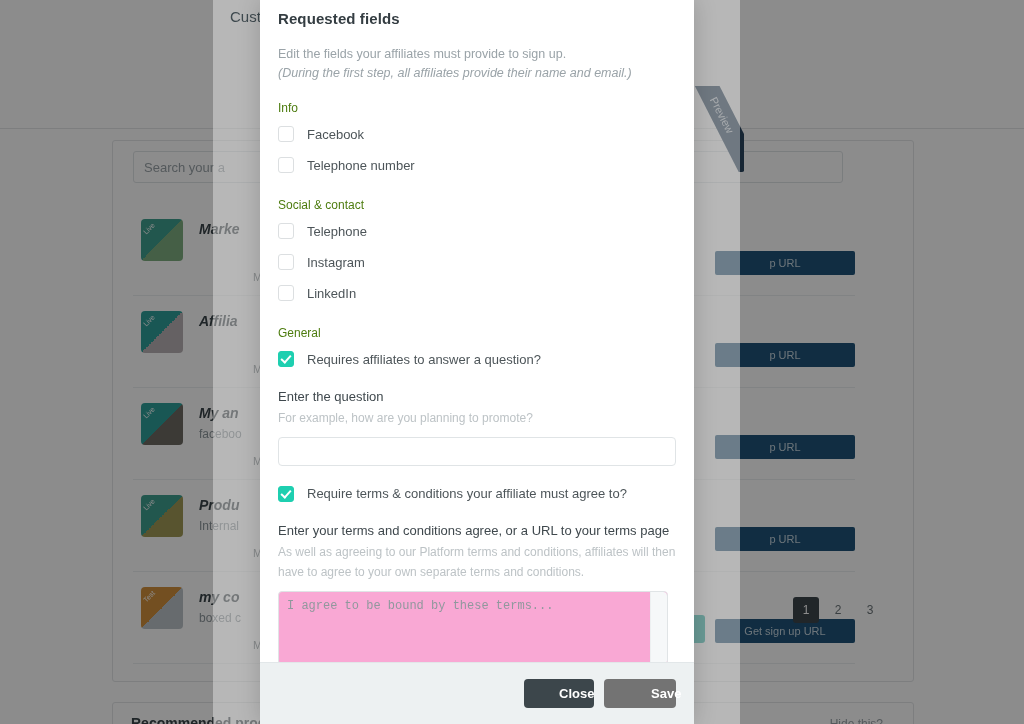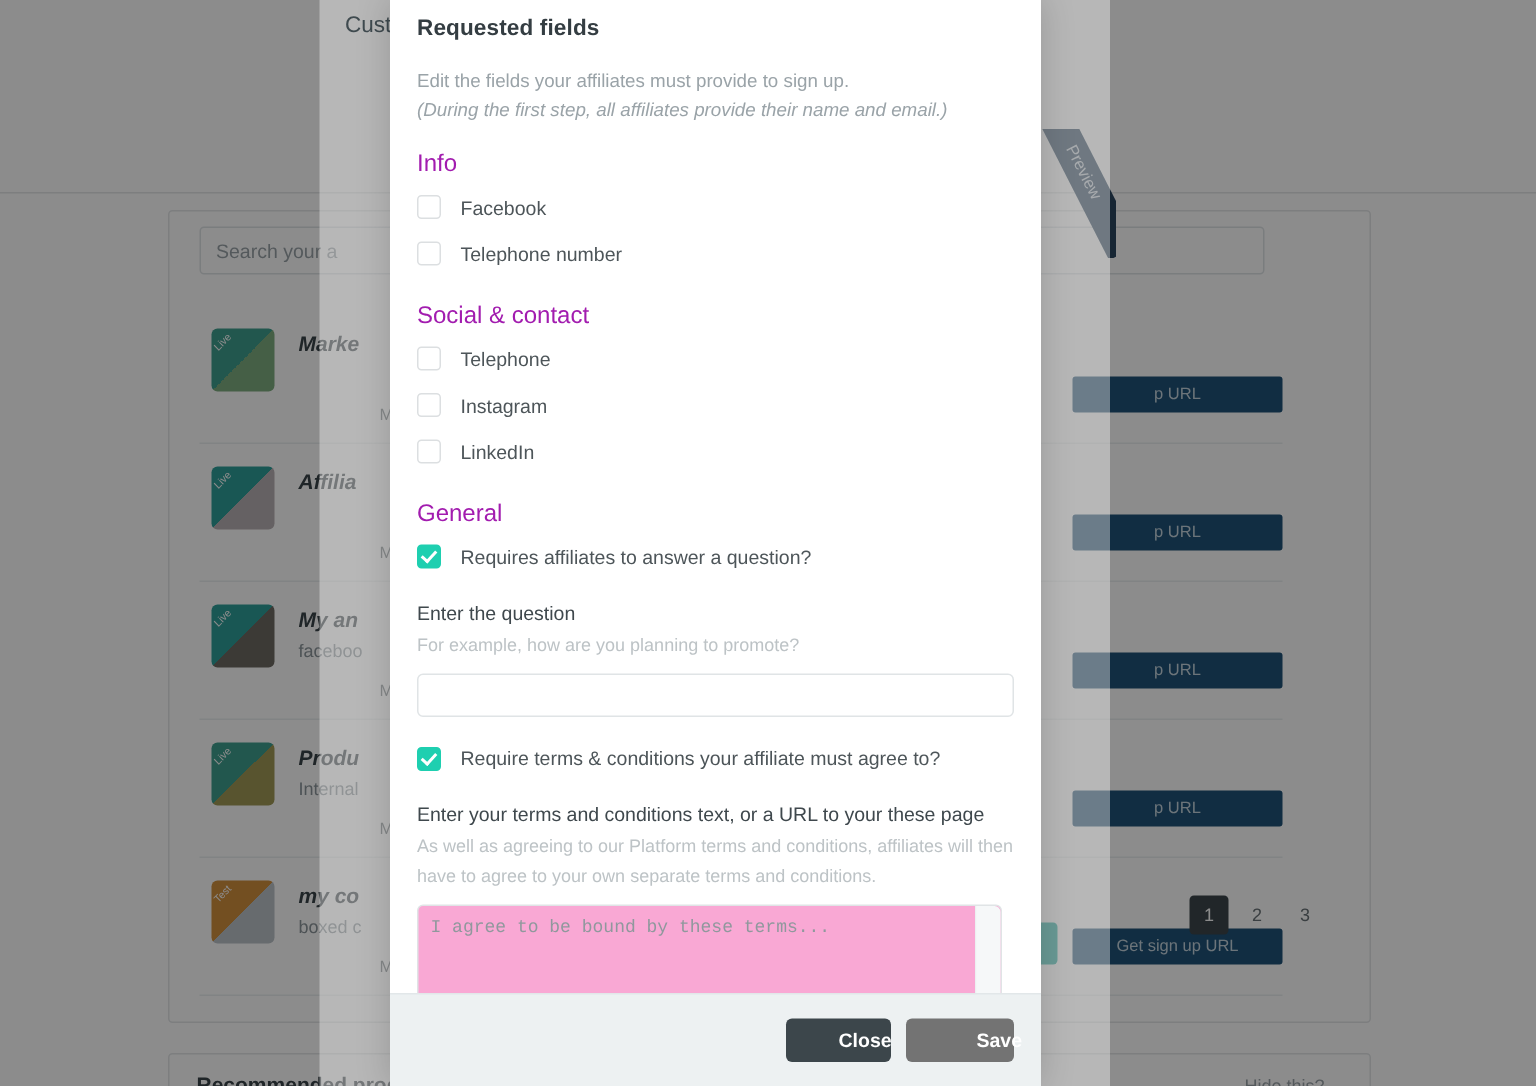--- a/index.html
+++ b/index.html
@@ -255,22 +255,22 @@
     line-height: 1.55;
   }
   .m-desc-italic {
     font-size: 12.5px;
     color: #9aa3a8;
     font-style: italic;
     line-height: 1.55;
   }
 
   .m-group-label {
-    font-size: 16px;
-    color: #a21caf;
+    font-size: 12px;
+    color: #4d7c0f;
     margin-top: 17px;
     margin-bottom: 4px;
   }
 
   .cb-row {
     display: flex;
     align-items: center;
     gap: 13px;
     height: 31px;
   }
@@ -527,21 +527,21 @@
 
     <div class="field-label">Enter the question</div>
     <div class="field-hint">For example, how are you planning to promote?</div>
     <input class="text-input" type="text" placeholder="" style="">
 
     <div class="cb-row" style="margin-top:12px">
       <span class="cb checked"></span>
       <span class="cb-label">Require terms &amp; conditions your affiliate must agree to?</span>
     </div>
 
-    <div class="field-label">Enter your terms and conditions text, or a URL to your these page</div>
+    <div class="field-label">Enter your terms and conditions agree, or a URL to your terms page</div>
     <div class="field-hint">As well as agreeing to our Platform terms and conditions, affiliates will then have to agree to your own separate terms and conditions.</div>
 
     <div class="textarea-wrap">
       <textarea placeholder="I agree to be bound by these terms..." style=""></textarea>
       <div class="ta-scroll"></div>
     </div>
 
     
 
   </div>

